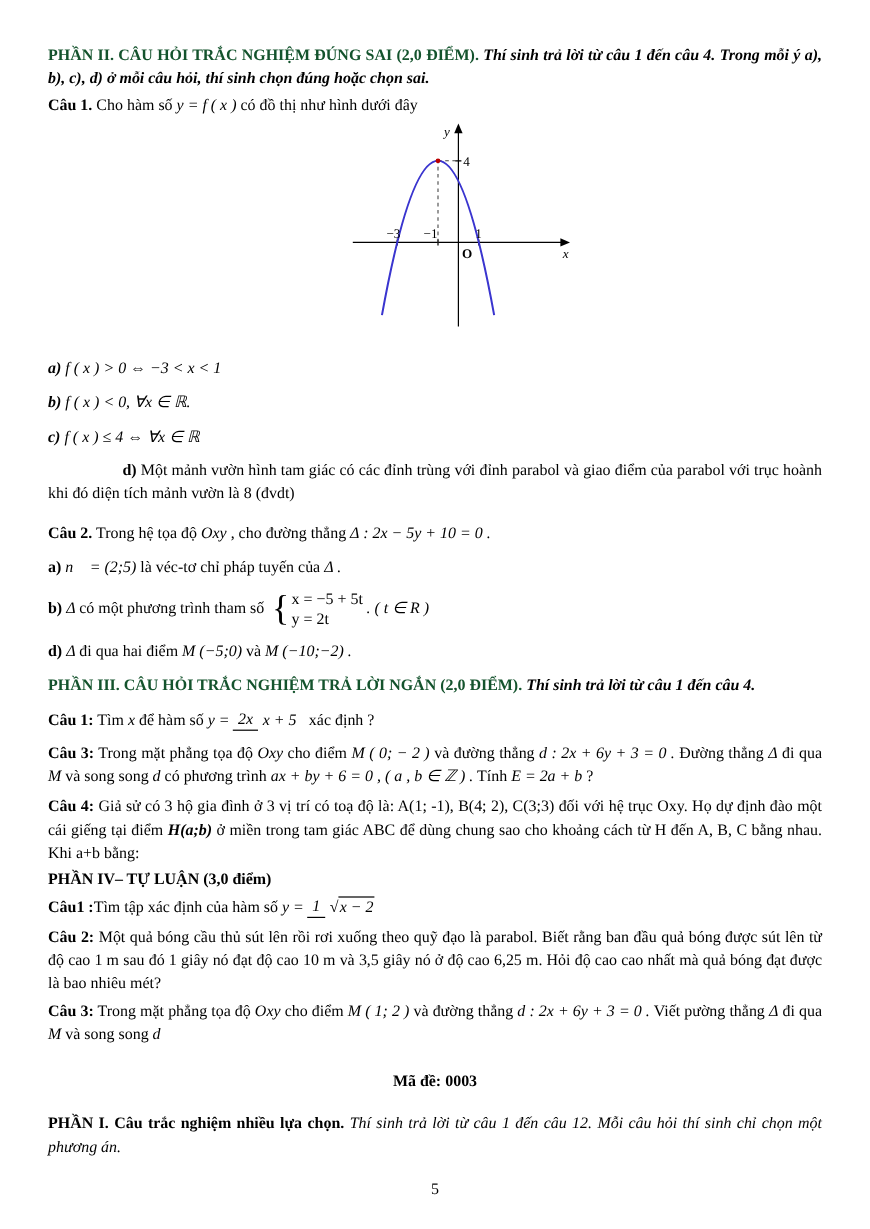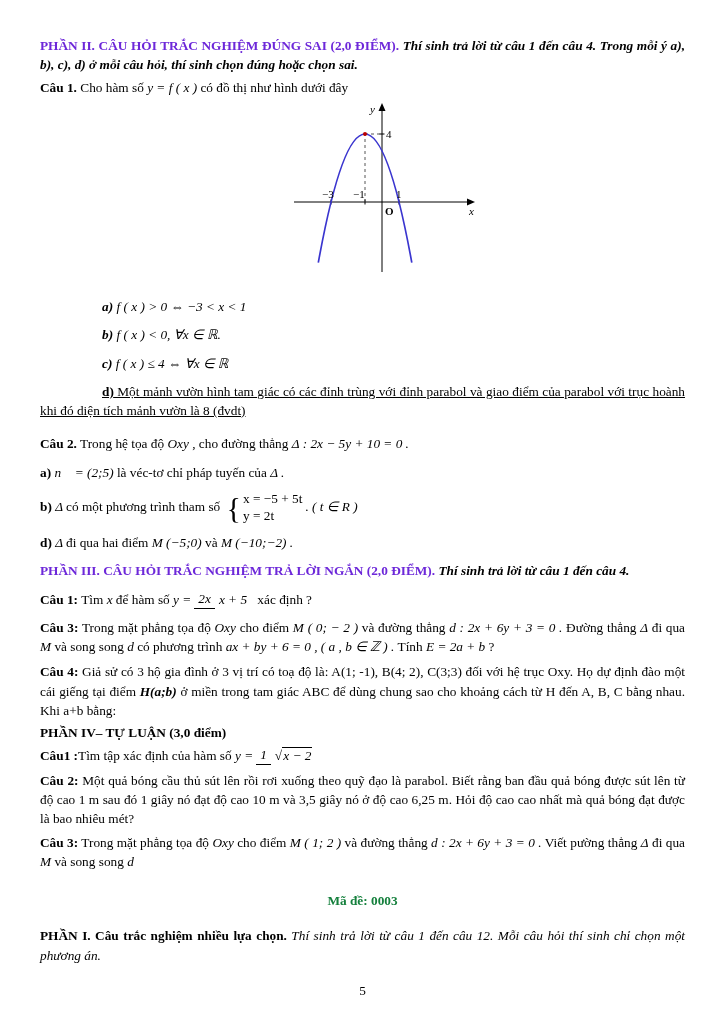--- a/index.html
+++ b/index.html
@@ -7,26 +7,26 @@
     width:725px;height:1024px;box-sizing:border-box;
     padding:36px 40px 0 40px;position:relative;
     font-family:"Liberation Serif",serif;font-size:13.3px;color:#000;
     line-height:1.45;overflow:hidden;background:#fff;
   }
   .para{margin:0 0 3px 0;}
   .just{text-align:justify;}
   .b{font-weight:bold;}
   .i{font-style:italic;}
   .bi{font-weight:bold;font-style:italic;}
-  .red{color:#6d28d9;}
-  .blue{color:#15803d;}
+  .red{color:#14532d;}
+  .blue{color:#000000;}
   .m{font-style:italic;}
   .item{margin:0 0 9px 0;}
-  .indent{margin-left:62px;}
-  .d-item{text-indent:62px;text-align:justify;margin-bottom:14px;text-decoration:underline;}
+  .indent{}
+  .d-item{text-indent:62px;text-align:justify;margin-bottom:14px;}
   .gap-top{margin-top:0;}
   .graph-wrap{text-align:center;margin:2px 0 8px 30px;}
   
   .frac{display:inline-flex;flex-direction:row;text-align:center;vertical-align:middle;
         line-height:1.08;margin:0 3px;font-style:italic;}
   .frac .num{border-bottom:1px solid #000;padding:0 4px 1px 4px;}
   .frac .den{padding:1px 4px 0 4px;}
   .sqrt{white-space:nowrap;}
   .sqrt .radical{font-style:normal;}
   .sqrt .rad{border-top:1px solid #000;padding:0 1px;}

